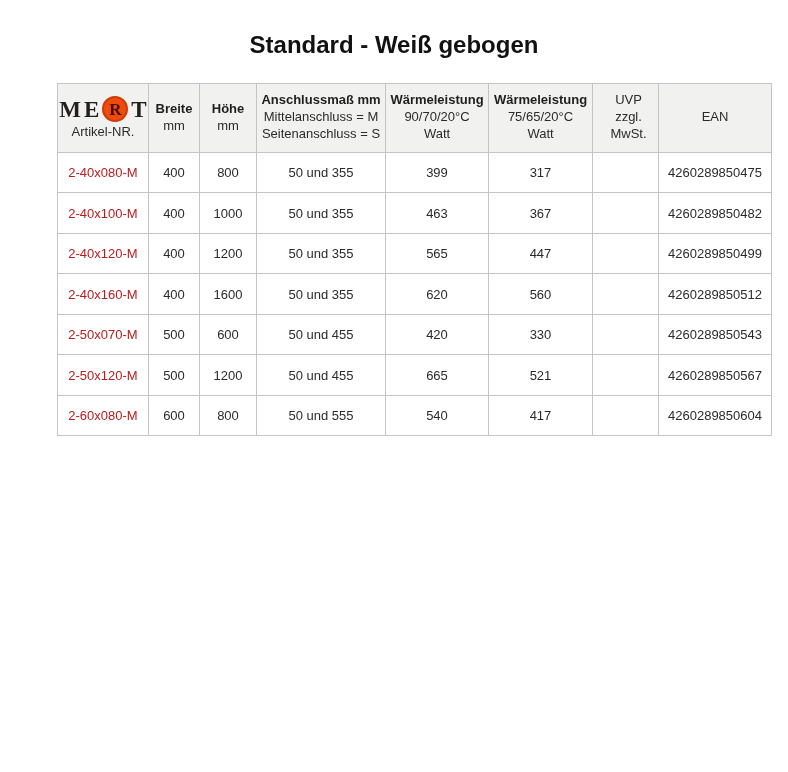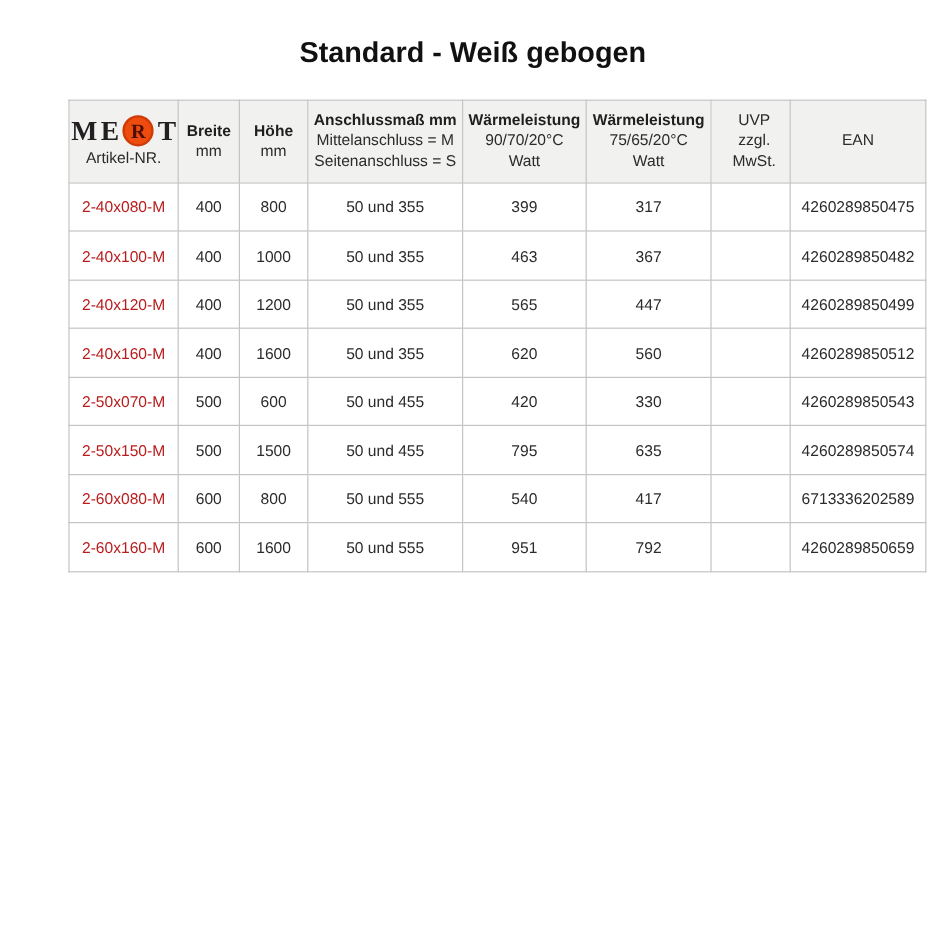--- a/index.html
+++ b/index.html
@@ -191,43 +191,33 @@
     <td class="c-artikel">2-50x070-M</td>
     <td>500</td>
     <td>600</td>
     <td>50 und 455</td>
     <td>420</td>
     <td>330</td>
     <td></td>
     <td>4260289850543</td>
   </tr>
       <tr>
-    <td class="c-artikel">2-50x150-M</td>
+    <td class="c-artikel">2-50x120-M</td>
     <td>500</td>
-    <td>1500</td>
+    <td>1200</td>
     <td>50 und 455</td>
-    <td>795</td>
-    <td>635</td>
-    <td></td>
-    <td>4260289850574</td>
+    <td>665</td>
+    <td>521</td>
+    <td></td>
+    <td>4260289850567</td>
   </tr>
       <tr>
     <td class="c-artikel">2-60x080-M</td>
     <td>600</td>
     <td>800</td>
     <td>50 und 555</td>
     <td>540</td>
     <td>417</td>
     <td></td>
-    <td>6713336202589</td>
-  </tr>
-      <tr>
-    <td class="c-artikel">2-60x160-M</td>
-    <td>600</td>
-    <td>1600</td>
-    <td>50 und 555</td>
-    <td>951</td>
-    <td>792</td>
-    <td></td>
-    <td>4260289850659</td>
+    <td>4260289850604</td>
   </tr>
     </tbody>
 </table>
 
 </body></html>

